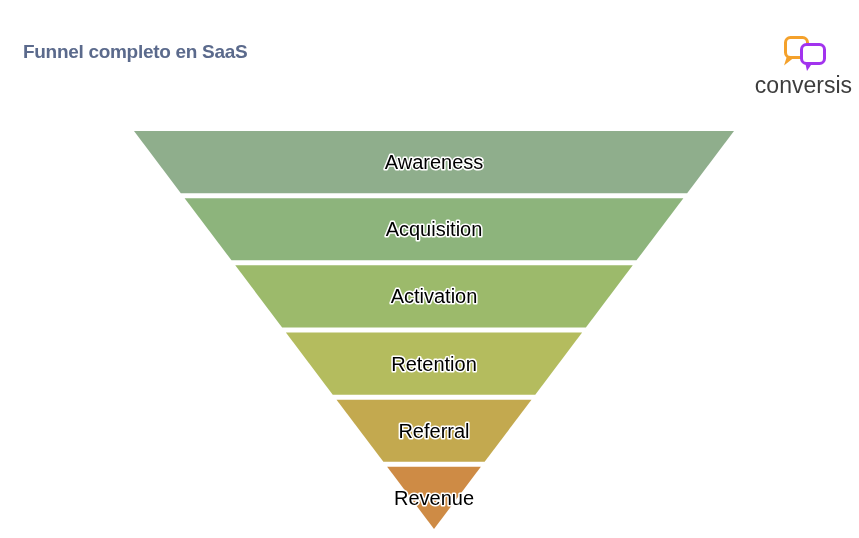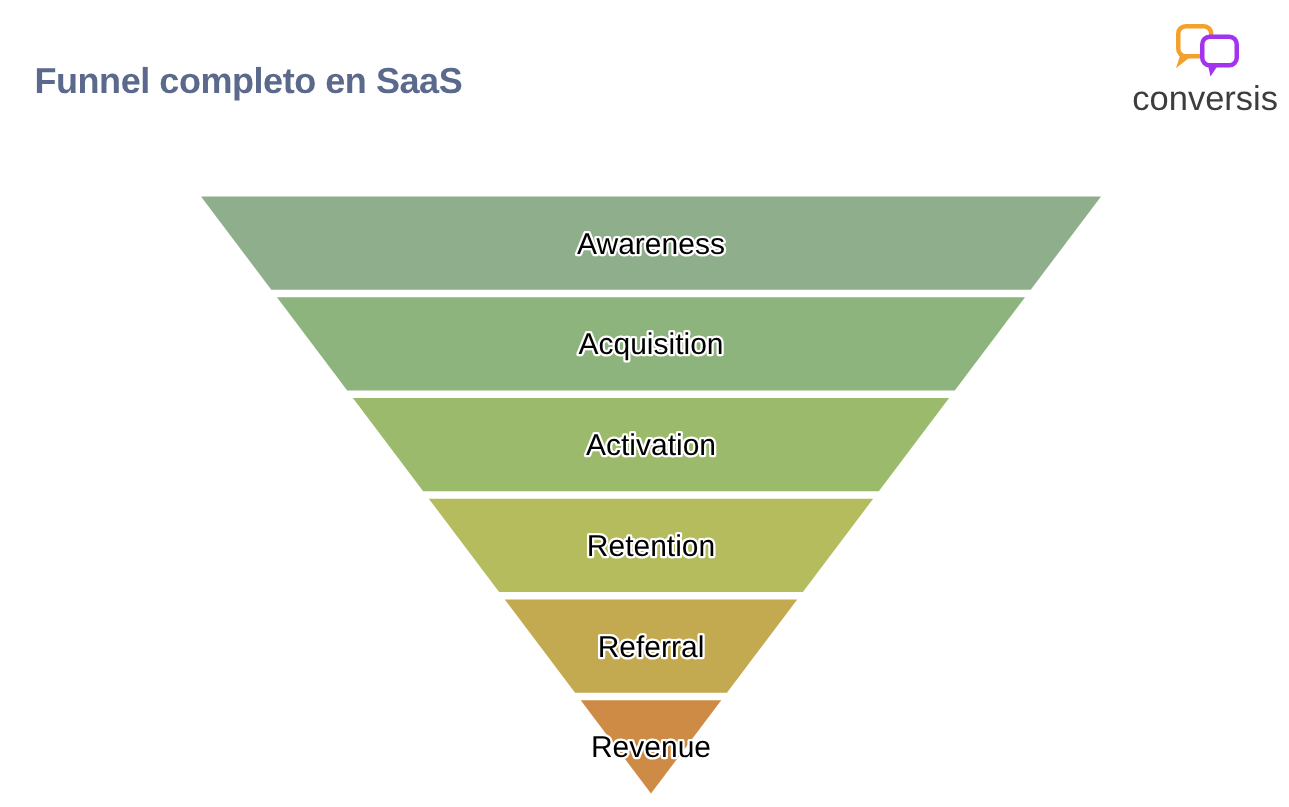--- a/index.html
+++ b/index.html
@@ -8,29 +8,29 @@
     width: 859px;
     height: 538px;
     background: #ffffff;
     overflow: hidden;
     font-family: "Liberation Sans", sans-serif;
   }
   .slide-title {
     position: absolute;
     left: 23px;
     top: 41px;
-    font-size: 24px;
+    font-size: 19px;
     font-weight: bold;
     letter-spacing: -0.3px;
     color: #5B6A8C;
     white-space: nowrap;
   }
   .logo {
     position: absolute;
-    top: 12px;
+    top: 32px;
     right: 7px;
     display: flex;
     flex-direction: column;
     align-items: flex-end;
   }
   .logo-bubbles { margin-right: 23px; }
   .logo-text {
     font-size: 23px;
     color: #3D3D3D;
     line-height: 1;

